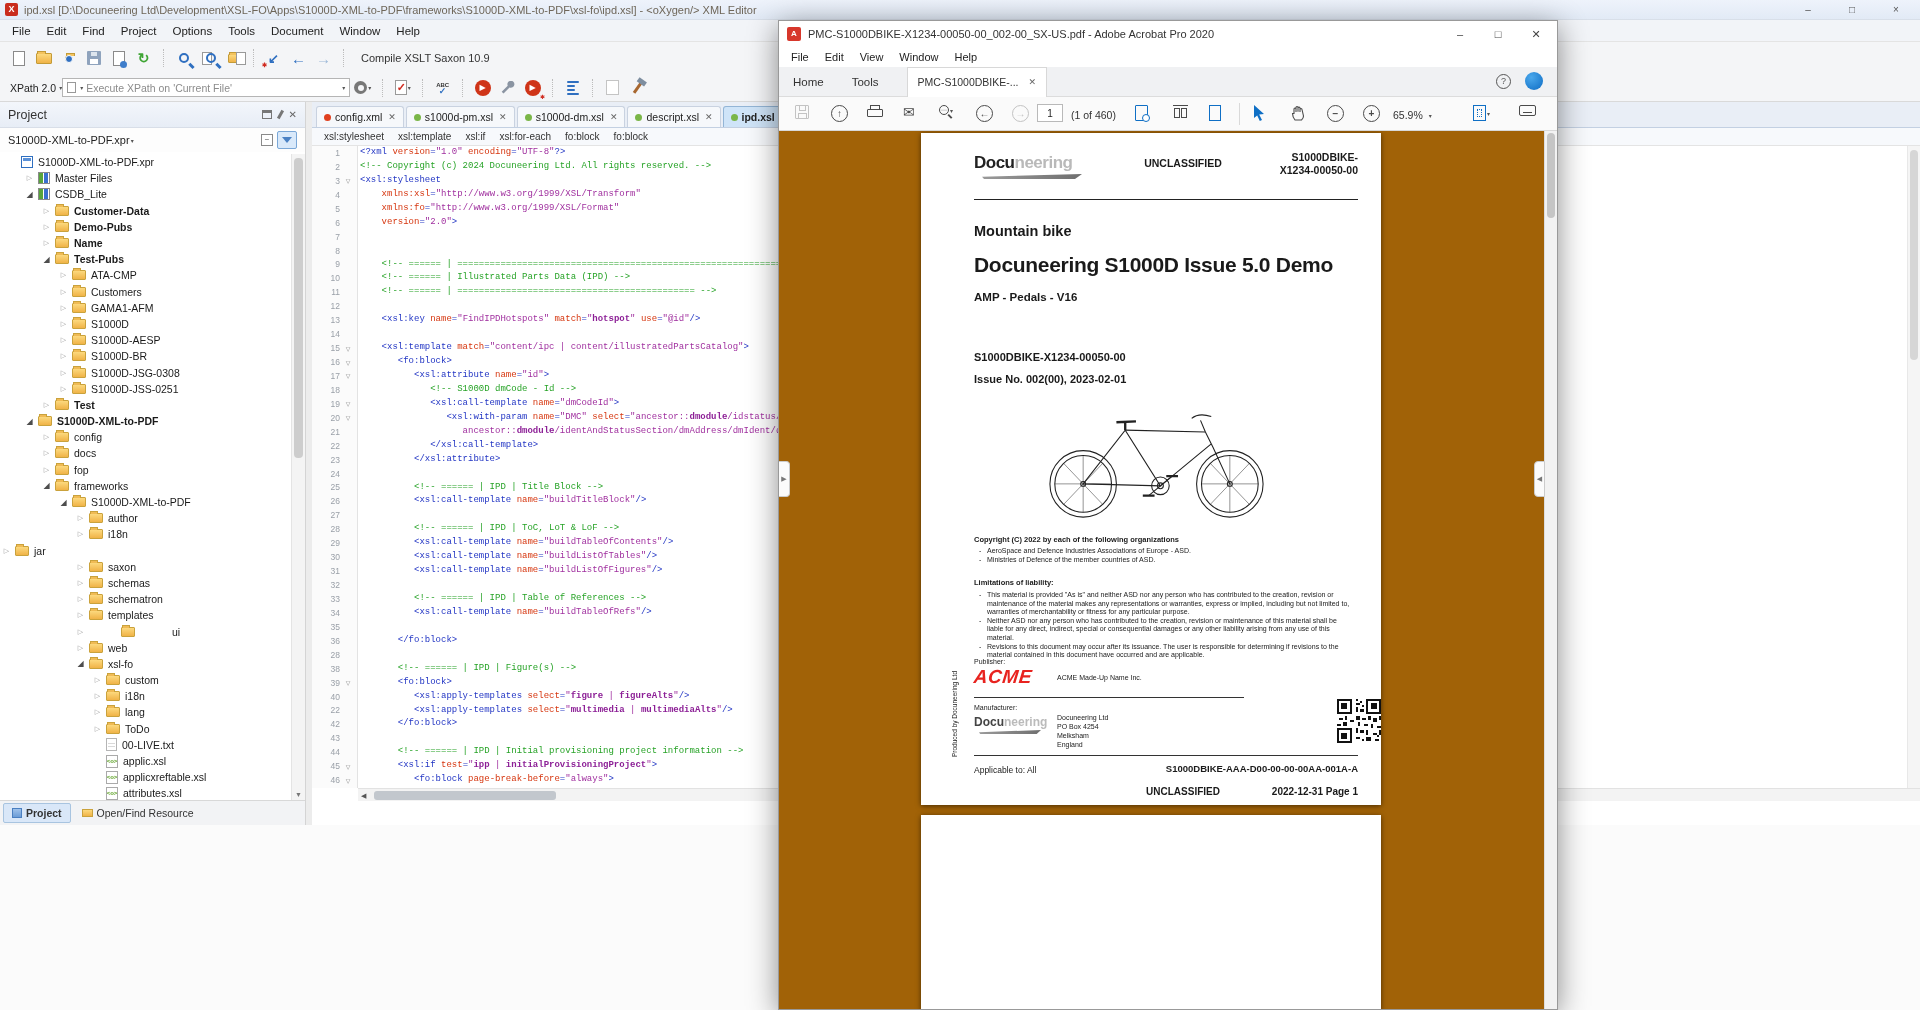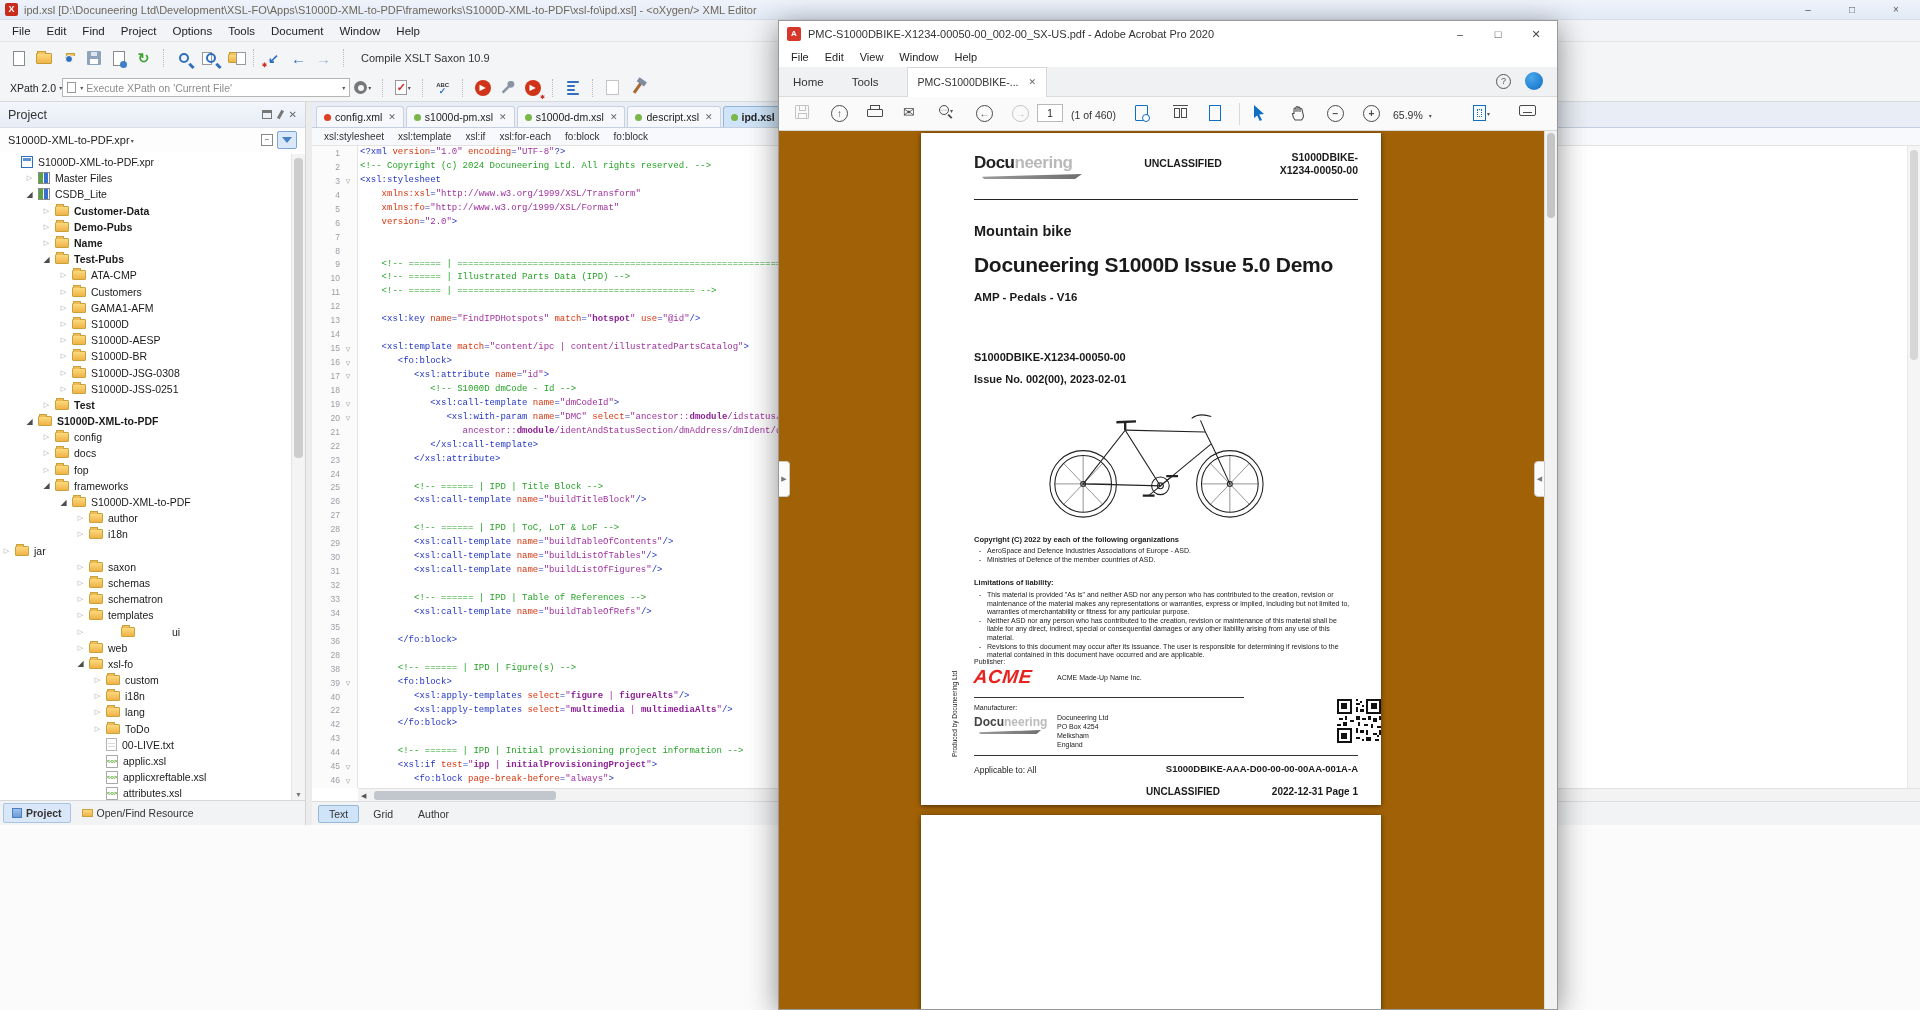--- a/index.html
+++ b/index.html
@@ -789,25 +789,20 @@
         </div>
       </div>
     <div class="code" id="code"><div class="crow"><span class="s-t">&lt;?xml </span><span class="s-a">version</span><span class="s-t">=</span><span class="s-v">"1.0"</span><span class="s-t"> </span><span class="s-a">encoding</span><span class="s-t">=</span><span class="s-v">"UTF-8"</span><span class="s-t">?&gt;</span></div><div class="crow"><span class="s-c">&lt;!-- Copyright (c) 2024 Docuneering Ltd. All rights reserved. --&gt;</span></div><div class="crow"><span class="s-t">&lt;xsl:stylesheet</span></div><div class="crow"><span class="s-t">    </span><span class="s-a">xmlns:xsl</span><span class="s-t">=</span><span class="s-v">"http://www.w3.org/1999/XSL/Transform"</span></div><div class="crow"><span class="s-t">    </span><span class="s-a">xmlns:fo</span><span class="s-t">=</span><span class="s-v">"http://www.w3.org/1999/XSL/Format"</span></div><div class="crow"><span class="s-t">    </span><span class="s-a">version</span><span class="s-t">=</span><span class="s-v">"2.0"</span><span class="s-t">&gt;</span></div><div class="crow"></div><div class="crow"></div><div class="crow"><span class="s-c">    &lt;!-- ====== | ========================================================================================================================</span></div><div class="crow"><span class="s-c">    &lt;!-- ====== | Illustrated Parts Data (IPD) --&gt;</span></div><div class="crow"><span class="s-c">    &lt;!-- ====== | ============================================ --&gt;</span></div><div class="crow"></div><div class="crow"><span class="s-t">    &lt;xsl:key </span><span class="s-a">name</span><span class="s-t">=</span><span class="s-v">"FindIPDHotspots"</span><span class="s-t"> </span><span class="s-a">match</span><span class="s-t">=</span><span class="s-v">"</span><span class="s-vb">hotspot</span><span class="s-v">"</span><span class="s-t"> </span><span class="s-a">use</span><span class="s-t">=</span><span class="s-v">"@id"</span><span class="s-t">/&gt;</span></div><div class="crow"></div><div class="crow"><span class="s-t">    &lt;xsl:template </span><span class="s-a">match</span><span class="s-t">=</span><span class="s-v">"content/ipc | content/illustratedPartsCatalog"</span><span class="s-t">&gt;</span></div><div class="crow"><span class="s-t">       &lt;fo:block&gt;</span></div><div class="crow"><span class="s-t">          &lt;xsl:attribute </span><span class="s-a">name</span><span class="s-t">=</span><span class="s-v">"id"</span><span class="s-t">&gt;</span></div><div class="crow"><span class="s-c">             &lt;!-- S1000D dmCode - Id --&gt;</span></div><div class="crow"><span class="s-t">             &lt;xsl:call-template </span><span class="s-a">name</span><span class="s-t">=</span><span class="s-v">"dmCodeId"</span><span class="s-t">&gt;</span></div><div class="crow"><span class="s-t">                &lt;xsl:with-param </span><span class="s-a">name</span><span class="s-t">=</span><span class="s-v">"DMC"</span><span class="s-t"> </span><span class="s-a">select</span><span class="s-t">=</span><span class="s-v">"ancestor::</span><span class="s-vb">dmodule</span><span class="s-v">/idstatus/dmAddress/dmIdent/dmCode |</span></div><div class="crow"><span class="s-v">                   ancestor::</span><span class="s-vb">dmodule</span><span class="s-v">/identAndStatusSection/dmAddress/dmIdent/dmCode"</span><span class="s-t">/&gt;</span></div><div class="crow"><span class="s-t">             &lt;/xsl:call-template&gt;</span></div><div class="crow"><span class="s-t">          &lt;/xsl:attribute&gt;</span></div><div class="crow"></div><div class="crow"><span class="s-c">          &lt;!-- ====== | IPD | Title Block --&gt;</span></div><div class="crow"><span class="s-t">          &lt;xsl:call-template </span><span class="s-a">name</span><span class="s-t">=</span><span class="s-v">"buildTitleBlock"</span><span class="s-t">/&gt;</span></div><div class="crow"></div><div class="crow"><span class="s-c">          &lt;!-- ====== | IPD | ToC, LoT &amp; LoF --&gt;</span></div><div class="crow"><span class="s-t">          &lt;xsl:call-template </span><span class="s-a">name</span><span class="s-t">=</span><span class="s-v">"buildTableOfContents"</span><span class="s-t">/&gt;</span></div><div class="crow"><span class="s-t">          &lt;xsl:call-template </span><span class="s-a">name</span><span class="s-t">=</span><span class="s-v">"buildListOfTables"</span><span class="s-t">/&gt;</span></div><div class="crow"><span class="s-t">          &lt;xsl:call-template </span><span class="s-a">name</span><span class="s-t">=</span><span class="s-v">"buildListOfFigures"</span><span class="s-t">/&gt;</span></div><div class="crow"></div><div class="crow"><span class="s-c">          &lt;!-- ====== | IPD | Table of References --&gt;</span></div><div class="crow"><span class="s-t">          &lt;xsl:call-template </span><span class="s-a">name</span><span class="s-t">=</span><span class="s-v">"buildTableOfRefs"</span><span class="s-t">/&gt;</span></div><div class="crow"></div><div class="crow"><span class="s-t">       &lt;/fo:block&gt;</span></div><div class="crow"></div><div class="crow"><span class="s-c">       &lt;!-- ====== | IPD | Figure(s) --&gt;</span></div><div class="crow"><span class="s-t">       &lt;fo:block&gt;</span></div><div class="crow"><span class="s-t">          &lt;xsl:apply-templates </span><span class="s-a">select</span><span class="s-t">=</span><span class="s-v">"</span><span class="s-vb">figure</span><span class="s-v"> | </span><span class="s-vb">figureAlts</span><span class="s-v">"</span><span class="s-t">/&gt;</span></div><div class="crow"><span class="s-t">          &lt;xsl:apply-templates </span><span class="s-a">select</span><span class="s-t">=</span><span class="s-v">"</span><span class="s-vb">multimedia</span><span class="s-v"> | </span><span class="s-vb">multimediaAlts</span><span class="s-v">"</span><span class="s-t">/&gt;</span></div><div class="crow"><span class="s-t">       &lt;/fo:block&gt;</span></div><div class="crow"></div><div class="crow"><span class="s-c">       &lt;!-- ====== | IPD | Initial provisioning project information --&gt;</span></div><div class="crow"><span class="s-t">       &lt;xsl:if </span><span class="s-a">test</span><span class="s-t">=</span><span class="s-v">"</span><span class="s-vb">ipp</span><span class="s-v"> | </span><span class="s-vb">initialProvisioningProject</span><span class="s-v">"</span><span class="s-t">&gt;</span></div><div class="crow"><span class="s-t">          &lt;fo:block </span><span class="s-a">page-break-before</span><span class="s-t">=</span><span class="s-v">"always"</span><span class="s-t">&gt;</span></div></div>
     <div class="hscroll">
       <span class="harrow">◀</span>
       <span class="hthumb"></span>
     </div>
     <div class="evscroll">
         <span class="evthumb"></span>
       </div>
-    <div class="modetabs" id="modetabs">
-        <span class="mtab act">Text</span>
-        <span class="mtab">Grid</span>
-        <span class="mtab">Author</span>
-      </div>
   </div>
 </div>
 
 <div class="acw">
   <div class="actitle">
     <span class="acpdficon">A</span>
     <span>PMC-S1000DBIKE-X1234-00050-00_002-00_SX-US.pdf - Adobe Acrobat Pro 2020</span>
     <span class="acbtns">
       <span class="acbtn">–</span>
       <span class="acbtn">□</span>

